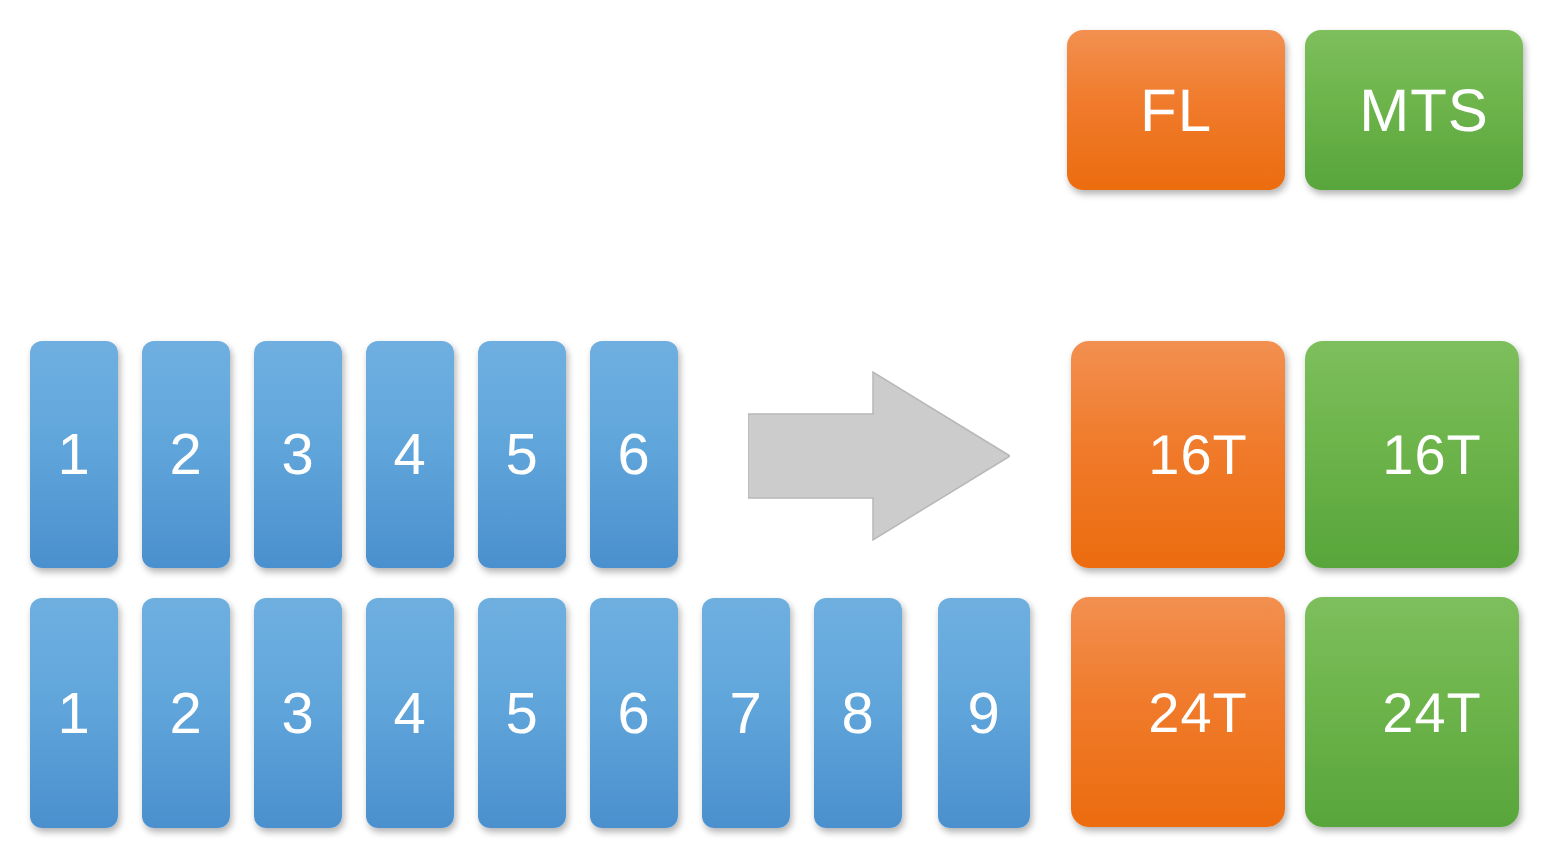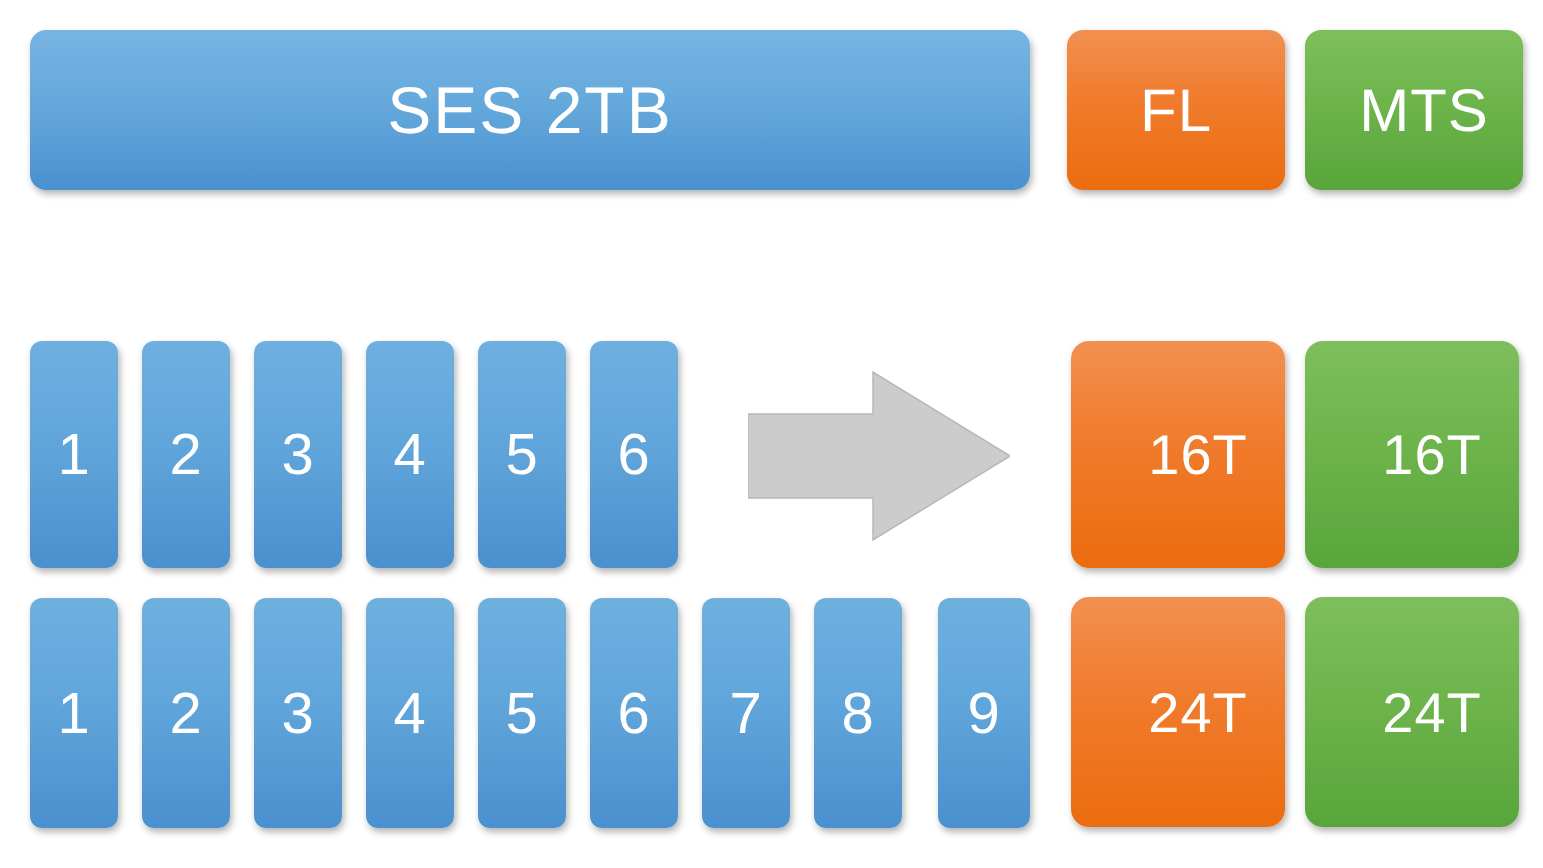--- a/index.html
+++ b/index.html
@@ -80,23 +80,20 @@
     width: 262px;
     height: 176px;
   }
   #arrow svg { display: block; width: 100%; height: 100%; }
 </style>
 </head>
 <body>
 
 <div id="stage">
 
-  <div class="shape blue-bar" id="ses-bar" style="left:30px; top:30px; width:1000px; height:160px; border-radius:16px;">
-    <span class="bar-title">SES 2TB</span>
-  </div>
 
   <div class="shape orange" style="left:1067px; top:30px; width:218px; height:160px; border-radius:16px;">
     <span class="tag-label">FL</span>
   </div>
 
   <div class="shape green" style="left:1305px; top:30px; width:218px; height:160px; border-radius:16px;padding-left:20px;">
     <span class="tag-label">MTS</span>
   </div>
 
   <div class="shape blue" style="left:30px; top:341px; width:88px; height:227px; border-radius:12px;">

